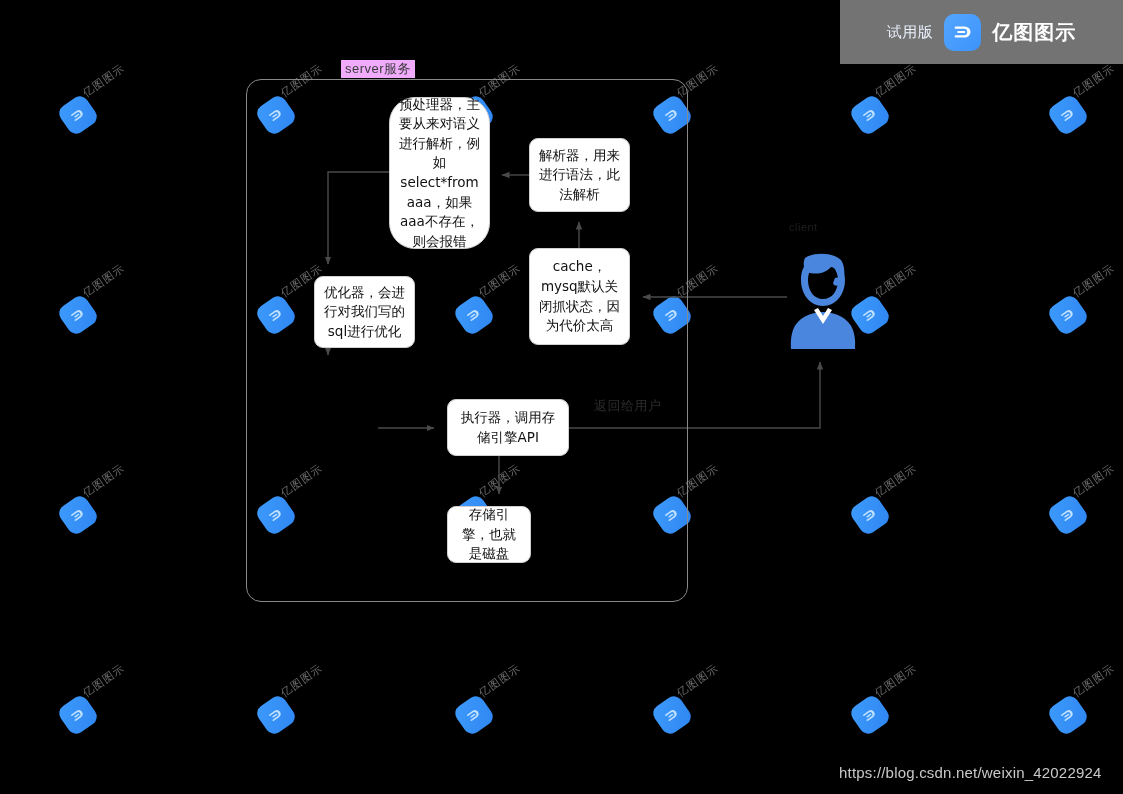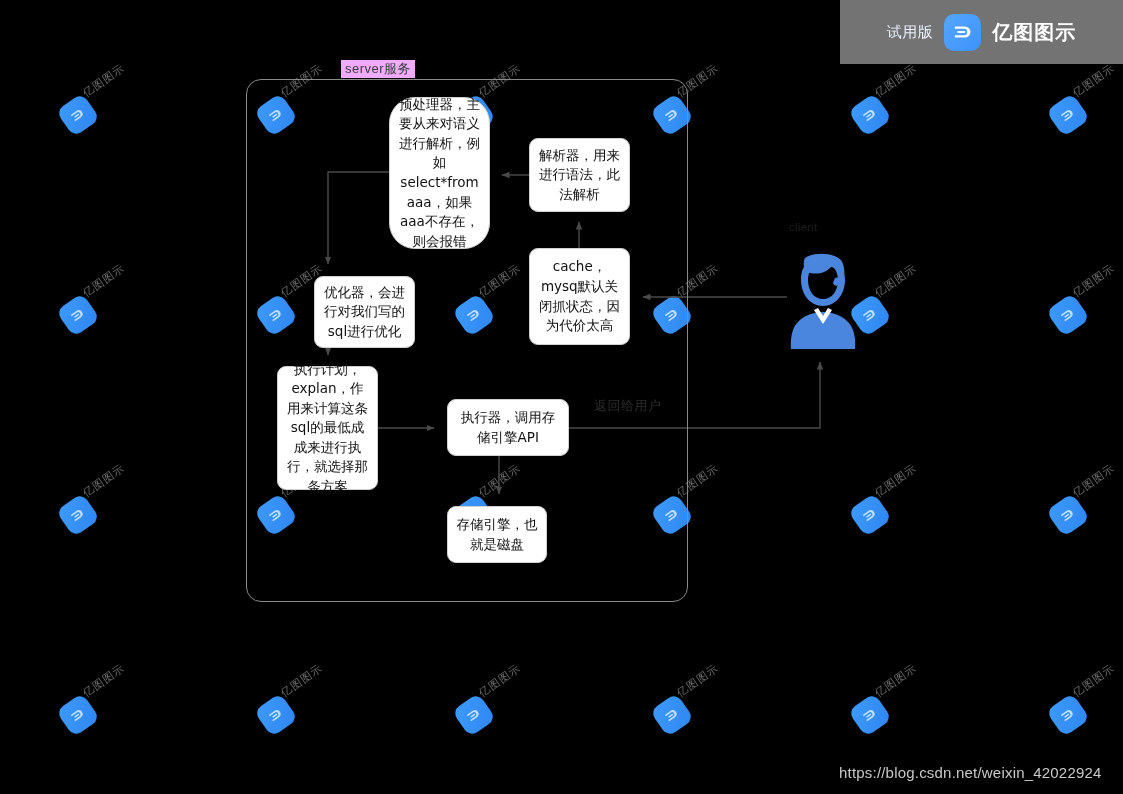--- a/index.html
+++ b/index.html
@@ -72,21 +72,21 @@
     padding:6px 8px;box-sizing:border-box;z-index:20;
     font-family:"DejaVu Sans","Liberation Sans",sans-serif;
   }
 
   #node-preprocessor{left:389px;top:97px;width:101px;height:152px;border-radius:26px;}
   #node-parser      {left:529px;top:138px;width:101px;height:74px;}
   #node-cache       {left:529px;top:248px;width:101px;height:97px;}
   #node-optimizer   {left:277px;top:276px;width:101px;height:72px;margin-left:37px;}
   #node-plan        {left:277px;top:366px;width:101px;height:124px;}
   #node-executor    {left:447px;top:399px;width:122px;height:57px;}
-  #node-storage     {left:447px;top:506px;width:100px;height:57px;}
+  #node-storage     {left:447px;top:506px;width:84px;height:57px;}
 
   .client-figure{position:absolute;left:783px;top:250px;width:80px;height:100px;z-index:20;}
   .client-figure svg{width:80px;height:100px;display:block;}
 
   .url-watermark{
     position:absolute;left:839px;top:764px;z-index:45;
     color:#c9c9c9;font-size:15px;letter-spacing:.2px;
     font-family:"Liberation Sans","DejaVu Sans",sans-serif;
   }
 </style>
@@ -344,21 +344,20 @@
         <path d="M499,456 L499,494" marker-end="url(#ah)"></path>
 
         <path d="M551,428 L820,428 L820,362" marker-end="url(#ah)"></path>
       </g>
     </svg>
 
     <div class="node" id="node-preprocessor">预处理器，主要从来对语义进行解析，例如select*from aaa，如果aaa不存在，则会报错</div>
     <div class="node" id="node-cache">cache，mysq默认关闭抓状态，因为代价太高</div>
     <div class="node" id="node-parser">解析器，用来进行语法，此法解析</div>
     <div class="node" id="node-optimizer">优化器，会进行对我们写的sql进行优化</div>
-    <div class="node" id="node-plan">执行计划，explan，作用来计算这条sql的最低成成来进行执行，就选择那条方案</div>
     <div class="node" id="node-executor">执行器，调用存储引擎API</div>
     <div class="node" id="node-storage">存储引擎，也就是磁盘</div>
 
     <div class="client-figure">
       <svg viewBox="0 0 80 100">
         <g fill="#4a86dd">
           <path d="M40 6 C26 6 18 16 18 30 C18 44 27 56 40 56 C53 56 62 44 62 30 C62 16 54 6 40 6 Z
                    M40 13 C49 13 55 20 55 30 C55 41 49 49 40 49 C31 49 25 41 25 30 C25 20 31 13 40 13 Z"></path>
           <path d="M22 8 C30 2 50 2 58 10 C62 16 62 24 60 30 C58 22 54 18 48 17 C42 24 32 25 24 22 C20 19 20 12 22 8 Z"></path>
           <path d="M52 28 C56 26 58 30 56 34 C54 37 51 36 50 33 Z"></path>

